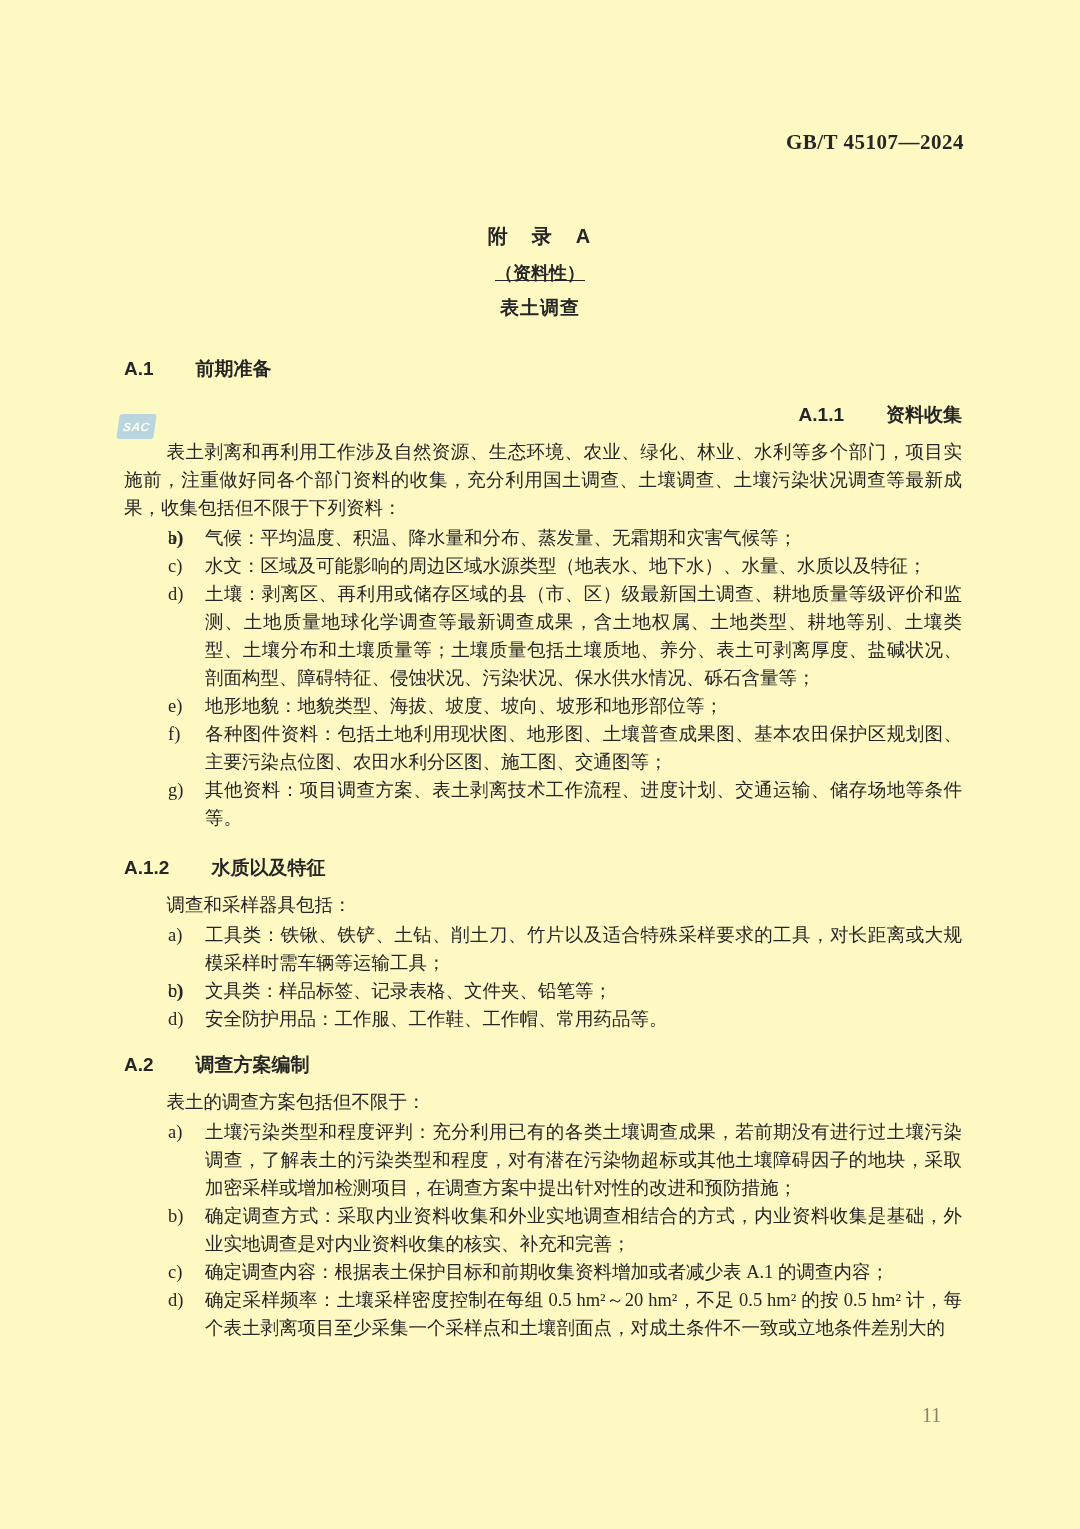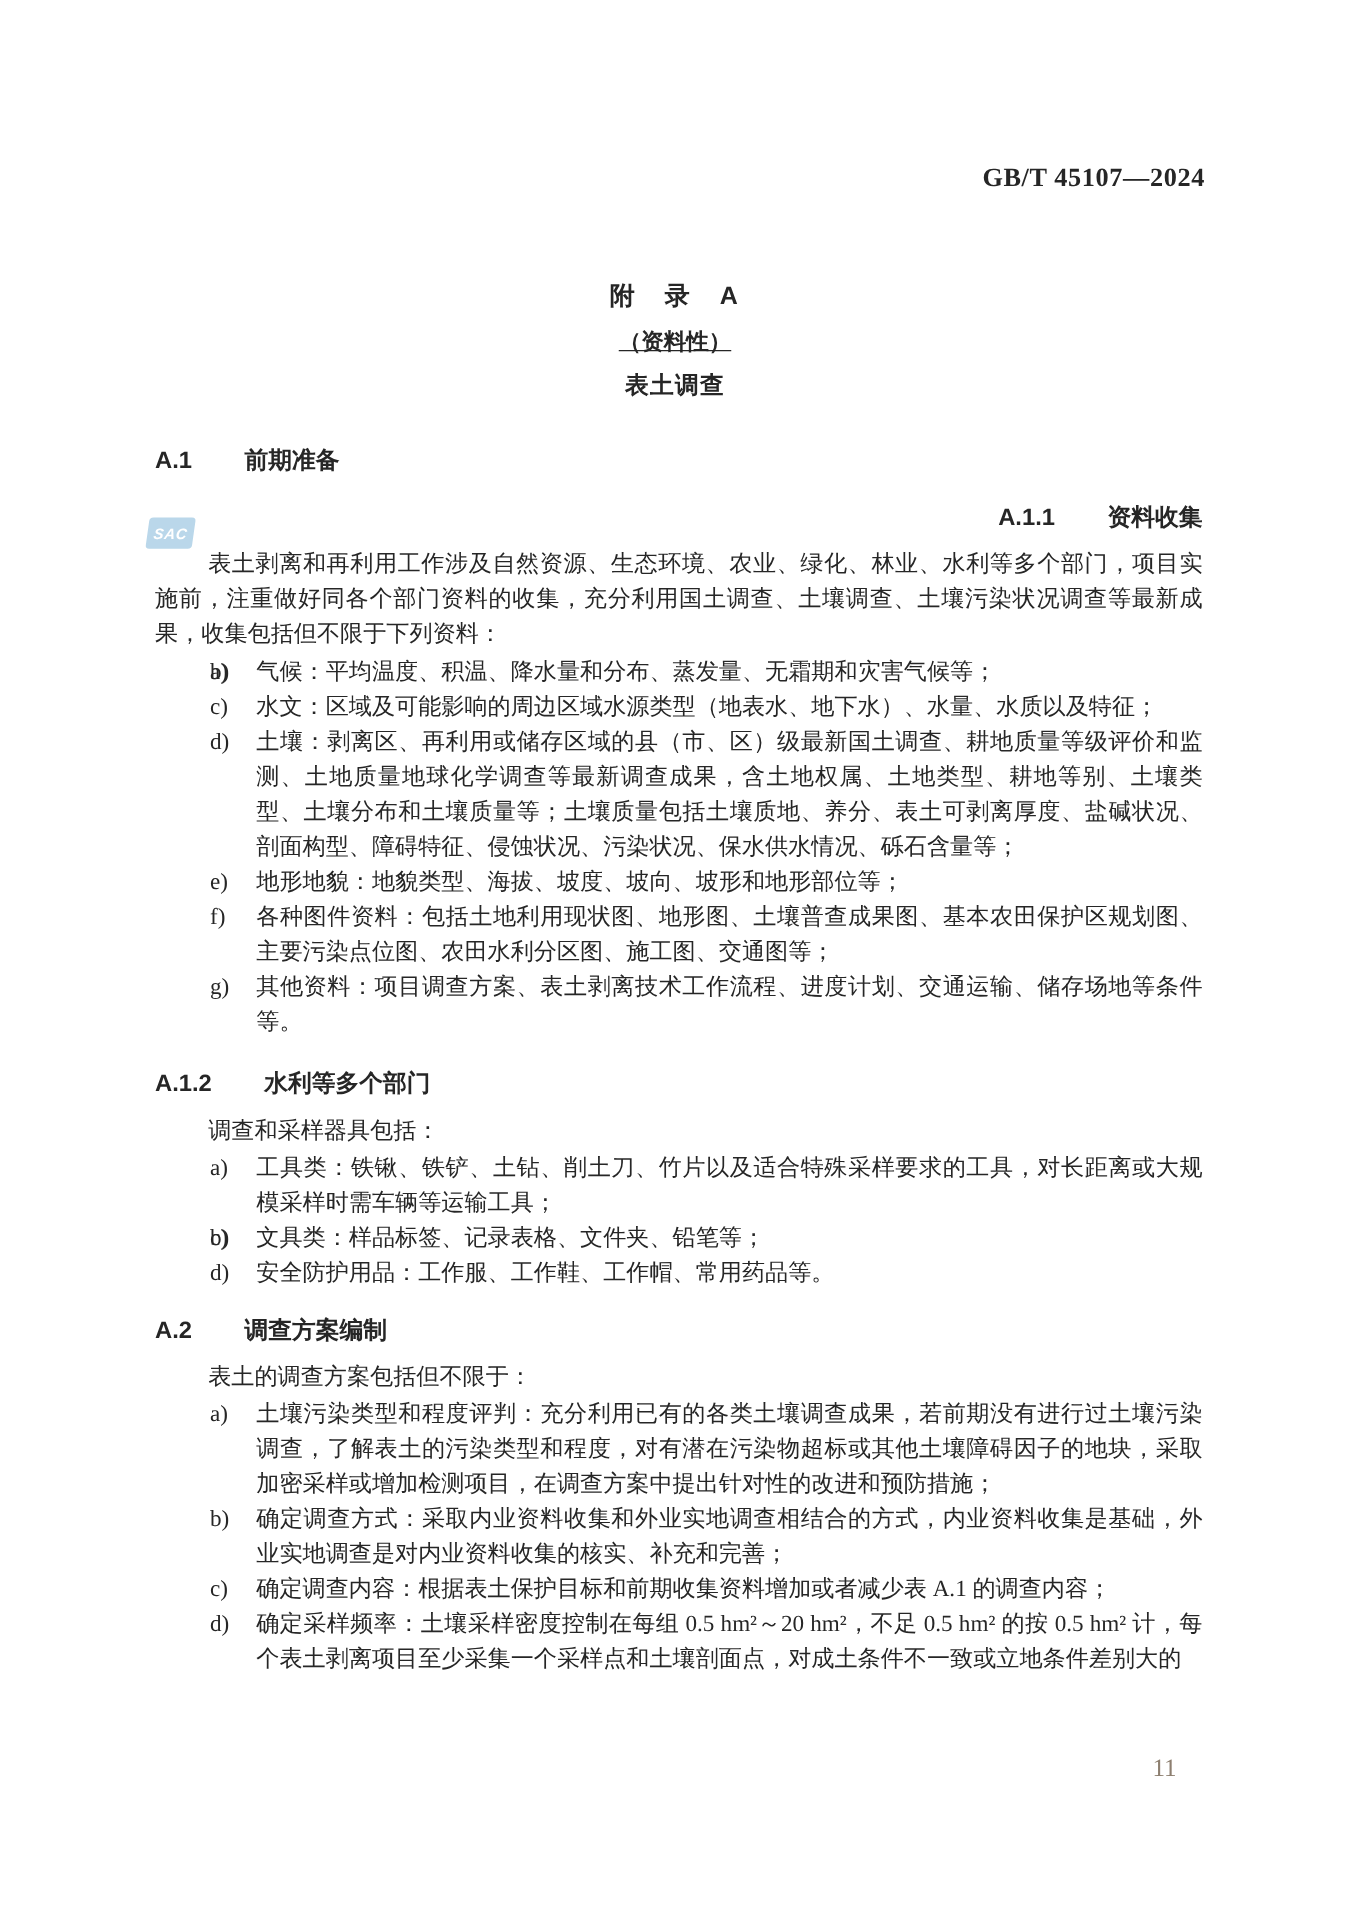--- a/index.html
+++ b/index.html
@@ -2,21 +2,21 @@
 <html><head>
 <meta charset="utf-8">
 <style>
   html, body { margin: 0; padding: 0; }
   body { background: #e8e8e8; }
   .page {
     position: relative;
     width: 1080px;
     height: 1529px;
     margin: 0 auto;
-    background: #ffffff;
+    background: #fef9c3;
     overflow: hidden;
     color: #262626;
     font-family: "Liberation Serif", "DejaVu Serif", serif;
   }
   .doc-header {
     padding-top: 130px;
     padding-right: 116px;
     text-align: right;
     font-weight: bold;
     font-size: 21px;
@@ -154,21 +154,21 @@
         <span class="li-text">各种图件资料：包括土地利用现状图、地形图、土壤普查成果图、基本农田保护区规划图、主要污染点位图、农田水利分区图、施工图、交通图等；</span>
       </div>
       <div class="li">
         <span class="li-label">g)</span>
         <span class="li-text">其他资料：项目调查方案、表土剥离技术工作流程、进度计划、交通运输、储存场地等条件等。</span>
       </div>
     </div>
 
     <div class="h3 mt-a12">
       <span class="h-num">A.1.2</span>
-      <span class="h-title">水利等多个部门</span>
+      <span class="h-title">水质以及特征</span>
     </div>
 
     <div class="body-text intro">调查和采样器具包括：</div>
 
     <div class="doc-list body-text">
       <div class="li">
         <span class="li-label">a)</span>
         <span class="li-text">工具类：铁锹、铁铲、土钻、削土刀、竹片以及适合特殊采样要求的工具，对长距离或大规模采样时需车辆等运输工具；</span>
       </div>
       <div class="li">

